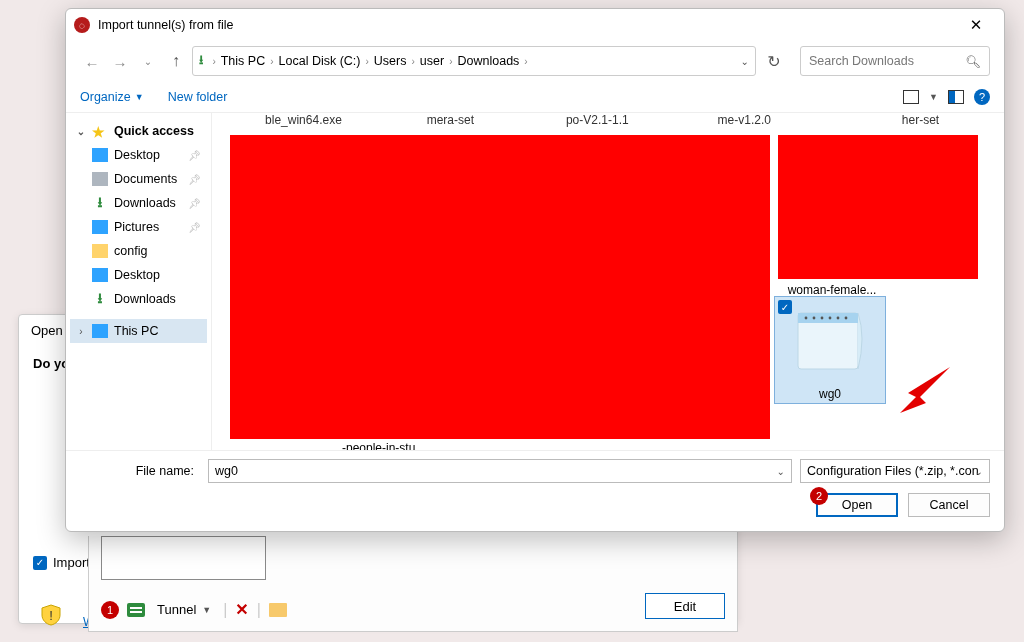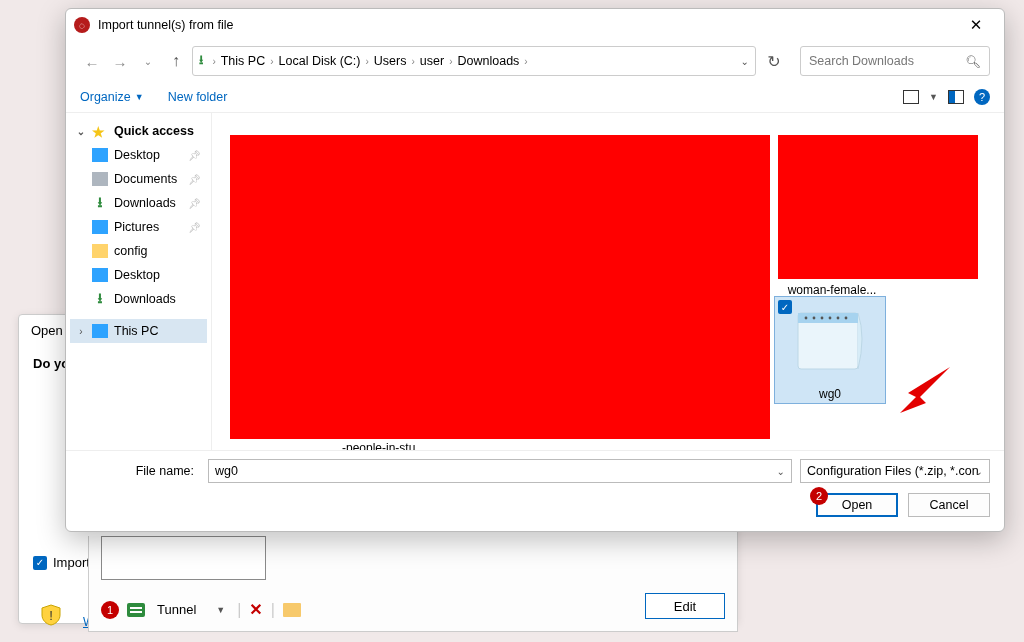--- a/index.html
+++ b/index.html
@@ -12,21 +12,21 @@
   .bg-dlg .checkbox-row { position:absolute; left:14px; top:240px; font-size:13px; display:flex; align-items:center; gap:6px;}
   .bg-dlg .chk { width:14px; height:14px; background:#0067c0; border-radius:2px; display:inline-flex; align-items:center; justify-content:center; color:#fff; font-size:10px;}
   .bg-dlg .risk-link { position:absolute; left:64px; top:300px; font-size:12px; color:#0067c0; text-decoration:underline; }
   .bg-warn-icon { position:absolute; left:40px; top:604px; font-size:20px;}
 
   
   .tunnel-bar { position:absolute; left:88px; top:536px; width:650px; height:96px; background:#fdfdfd; border:1px solid #ccc; border-top:none;}
   .log-box { position:absolute; left:12px; top:0; width:165px; height:44px; border:1px solid #8a8a8a; background:#fff;}
   .tunnel-row { position:absolute; left:12px; bottom:12px; display:flex; align-items:center; gap:8px;}
   .badge-1 { width:18px; height:18px; border-radius:50%; background:#c40000; color:#fff; font-size:11px; display:flex; align-items:center; justify-content:center; position:absolute; }
-  .tunnel-btn { font-size:13px; padding:1px 4px; display:flex; align-items:center; gap:20px;}
+  .tunnel-btn { font-size:13px; padding:1px 4px; display:flex; align-items:center; gap:6px;}
   .tb-delete { color:#c40000; font-size:16px; font-weight:bold;}
   .tb-folder { width:18px; height:14px; background:#f7c96b; border-radius:1px; display:inline-block;}
   .edit-btn { position:absolute; right:12px; bottom:12px; width:80px; height:26px; border:1px solid #0067c0; background:#fff; font-size:13px; display:flex; align-items:center; justify-content:center;}
 
   
   .dlg { position:absolute; left:65px; top:8px; width:940px; height:524px; background:#fff; border:1px solid #bbb; border-radius:6px; box-shadow:0 8px 28px rgba(0,0,0,.25); display:flex; flex-direction:column;}
   .titlebar { height:32px; display:flex; align-items:center; padding:0 8px; }
   .titlebar .app-icon { width:16px;height:16px;border-radius:50%;background:#b51b1b;display:flex;align-items:center;justify-content:center;color:#fff;font-size:10px;font-weight:bold;}
   .titlebar .title { margin-left:8px; font-size:12.5px;}
   .titlebar .close { margin-left:auto; width:40px; text-align:center; font-size:15px;}
@@ -227,20 +227,28 @@
       </div>
       <div style="height:8px"></div>
       <div class="sb-item sel">
         <span class="sb-chev">›</span>
         <span class="ic ic-pc"></span>
         <span>This PC</span>
       </div>
     </div>
 
     <div class="content">
+      <div class="files-top">
+        <span>ble_win64.exe</span>
+        <span>mera-set</span>
+        <span>po-V2.1-1.1</span>
+        <span>me-v1.2.0</span>
+        <span style="flex:0.2"></span>
+        <span>her-set</span>
+      </div>
       <div class="red-block rb1"></div>
       <div class="red-block rb2"></div>
       <div class="wf-label">woman-female...</div>
 
       <div class="sel-frame">
         <span class="chk">✓</span>
       </div>
       <div class="notepad">
         <svg viewBox="0 0 84 72">
           <rect x="10" y="6" width="60" height="56" rx="3" fill="#eaf5fb" stroke="#bcd7e6"></rect>

